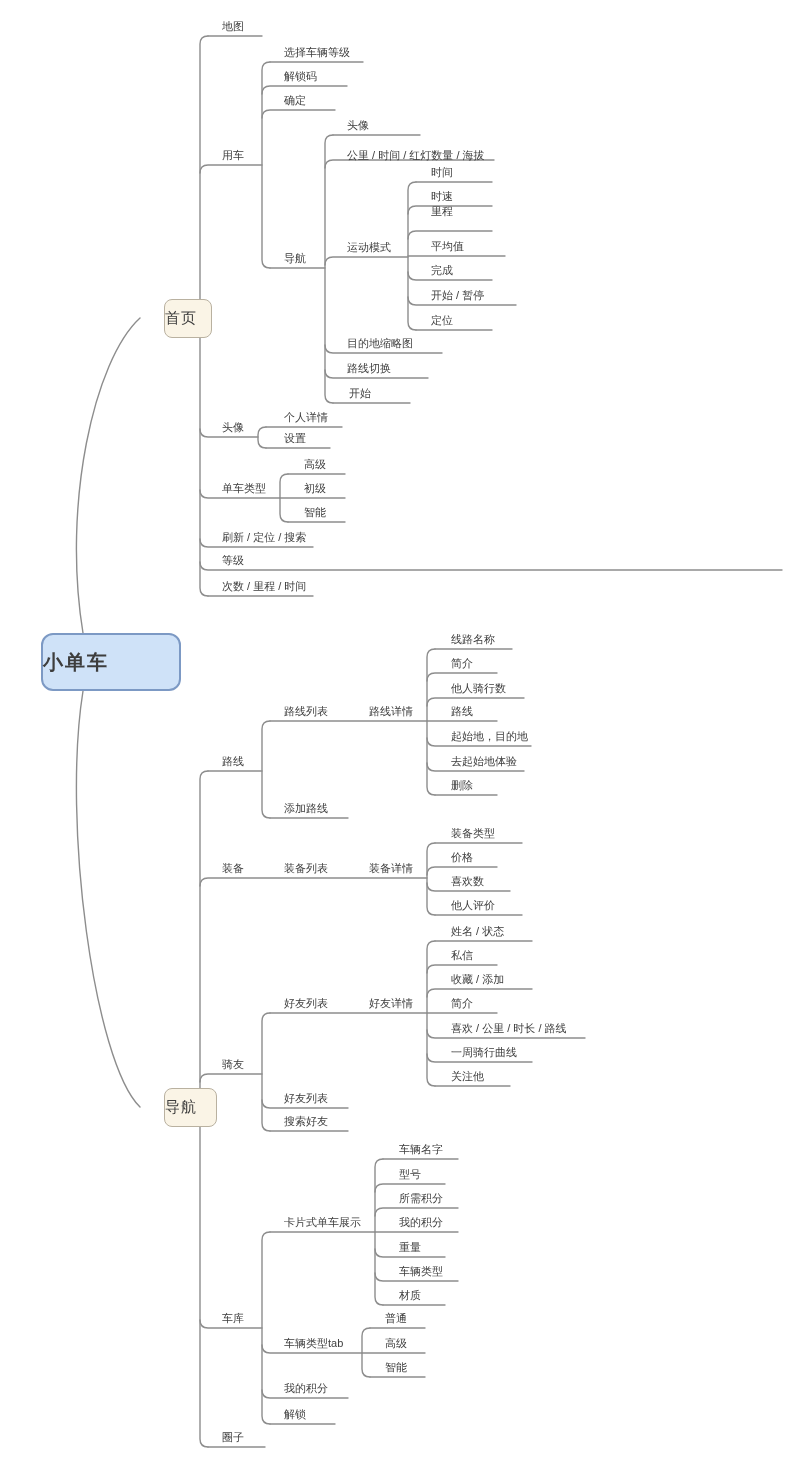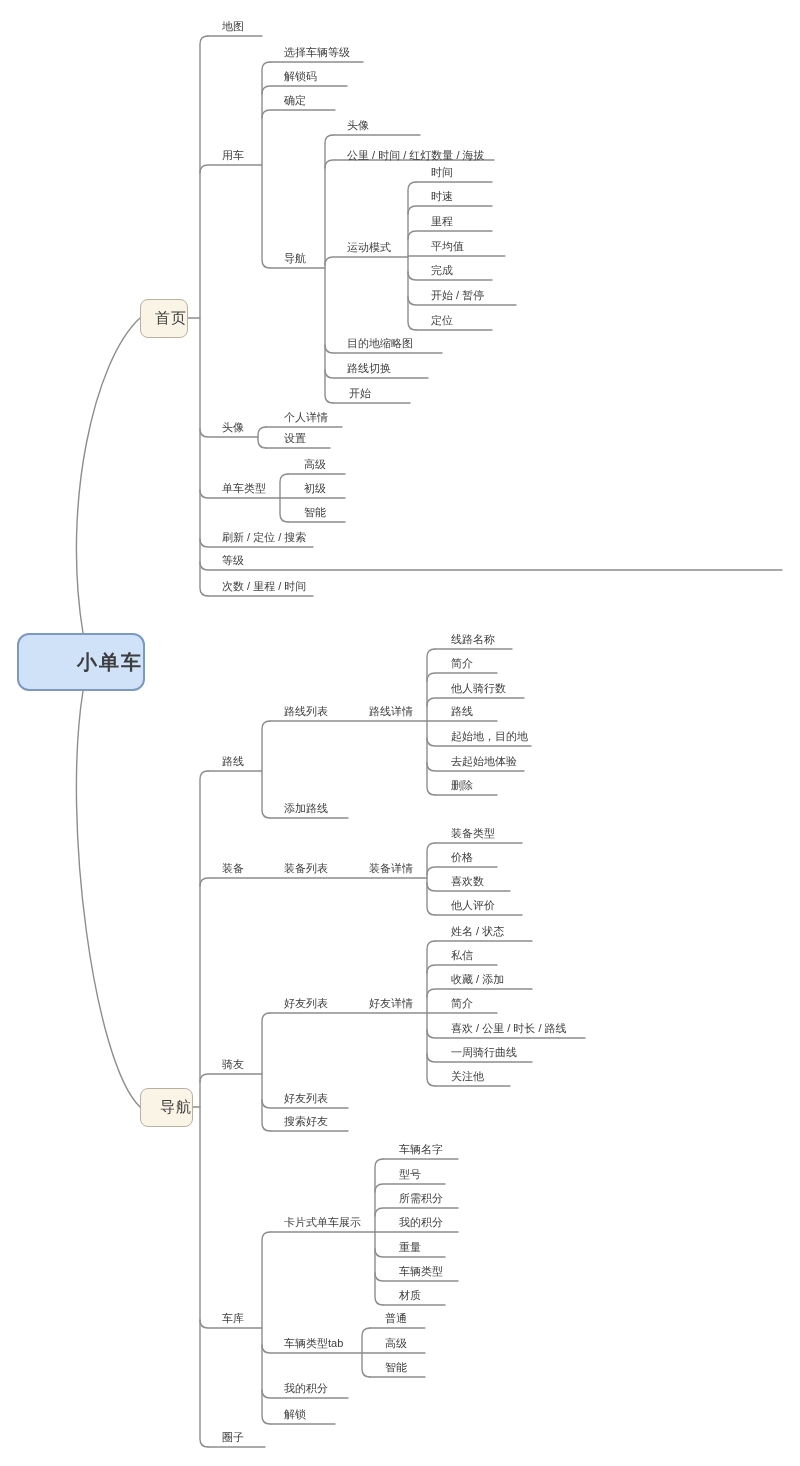--- a/index.html
+++ b/index.html
@@ -37,23 +37,24 @@
     font-size: 11px;
     line-height: 14px;
     color: var(--text);
     white-space: nowrap;
     cursor: default;
   }
   .box {
     position: absolute;
     display: flex;
     align-items: center;
-    justify-content: flex-end;
+    justify-content: flex-start;
     color: var(--text);
     white-space: nowrap;
+    margin-left: 24px;
   }
   .box.root {
     background: var(--root_fill);
     border: 2px solid var(--root_border);
     border-radius: 12px;
     font-size: 20px;
     font-weight: 600;
     letter-spacing: 2px;
   }
   .box.branch {
@@ -174,42 +175,42 @@
       <path d="M 375 1273 Q 375 1281 383 1281 L 458 1281"></path>
       <path d="M 383 1305 L 445 1305"></path>
 
       <path d="M 370 1328 Q 362 1328 362 1336 L 362 1369 Q 362 1377 370 1377"></path>
       <path d="M 370 1328 L 425 1328"></path>
       <path d="M 362 1353 L 425 1353"></path>
       <path d="M 370 1377 L 425 1377"></path>
     </g>
   </svg>
 
-  <div class="box root" style="left:17px;top:633px;width:128px;height:58px">
+  <div class="box root" style="left:17px;top:633px;width:140px;height:58px">
     <span>小单车</span>
   </div>
   <div class="box branch" style="left:140px;top:299px;width:48px;height:39px">
     <span>首页</span>
   </div>
   <div class="box branch" style="left:140px;top:1088px;width:53px;height:39px">
     <span>导航</span>
   </div>
 
   <div class="lbl" style="left:222px;top:19px">地图</div>
   <div class="lbl" style="left:222px;top:148px">用车</div>
   <div class="lbl" style="left:284px;top:45px">选择车辆等级</div>
   <div class="lbl" style="left:284px;top:69px">解锁码</div>
   <div class="lbl" style="left:284px;top:93px">确定</div>
   <div class="lbl" style="left:284px;top:251px">导航</div>
   <div class="lbl" style="left:347px;top:118px">头像</div>
   <div class="lbl" style="left:347px;top:148px">公里 / 时间 / 红灯数量 / 海拔</div>
   <div class="lbl" style="left:347px;top:240px">运动模式</div>
   <div class="lbl" style="left:431px;top:165px">时间</div>
   <div class="lbl" style="left:431px;top:189px">时速</div>
-  <div class="lbl" style="left:431px;top:214px">里程</div>
+  <div class="lbl" style="left:431px;top:204px">里程</div>
   <div class="lbl" style="left:431px;top:239px">平均值</div>
   <div class="lbl" style="left:431px;top:263px">完成</div>
   <div class="lbl" style="left:431px;top:288px">开始 / 暂停</div>
   <div class="lbl" style="left:431px;top:313px">定位</div>
   <div class="lbl" style="left:347px;top:336px">目的地缩略图</div>
   <div class="lbl" style="left:347px;top:361px">路线切换</div>
   <div class="lbl" style="left:349px;top:386px">开始</div>
   <div class="lbl" style="left:222px;top:420px">头像</div>
   <div class="lbl" style="left:284px;top:410px">个人详情</div>
   <div class="lbl" style="left:284px;top:431px">设置</div>

